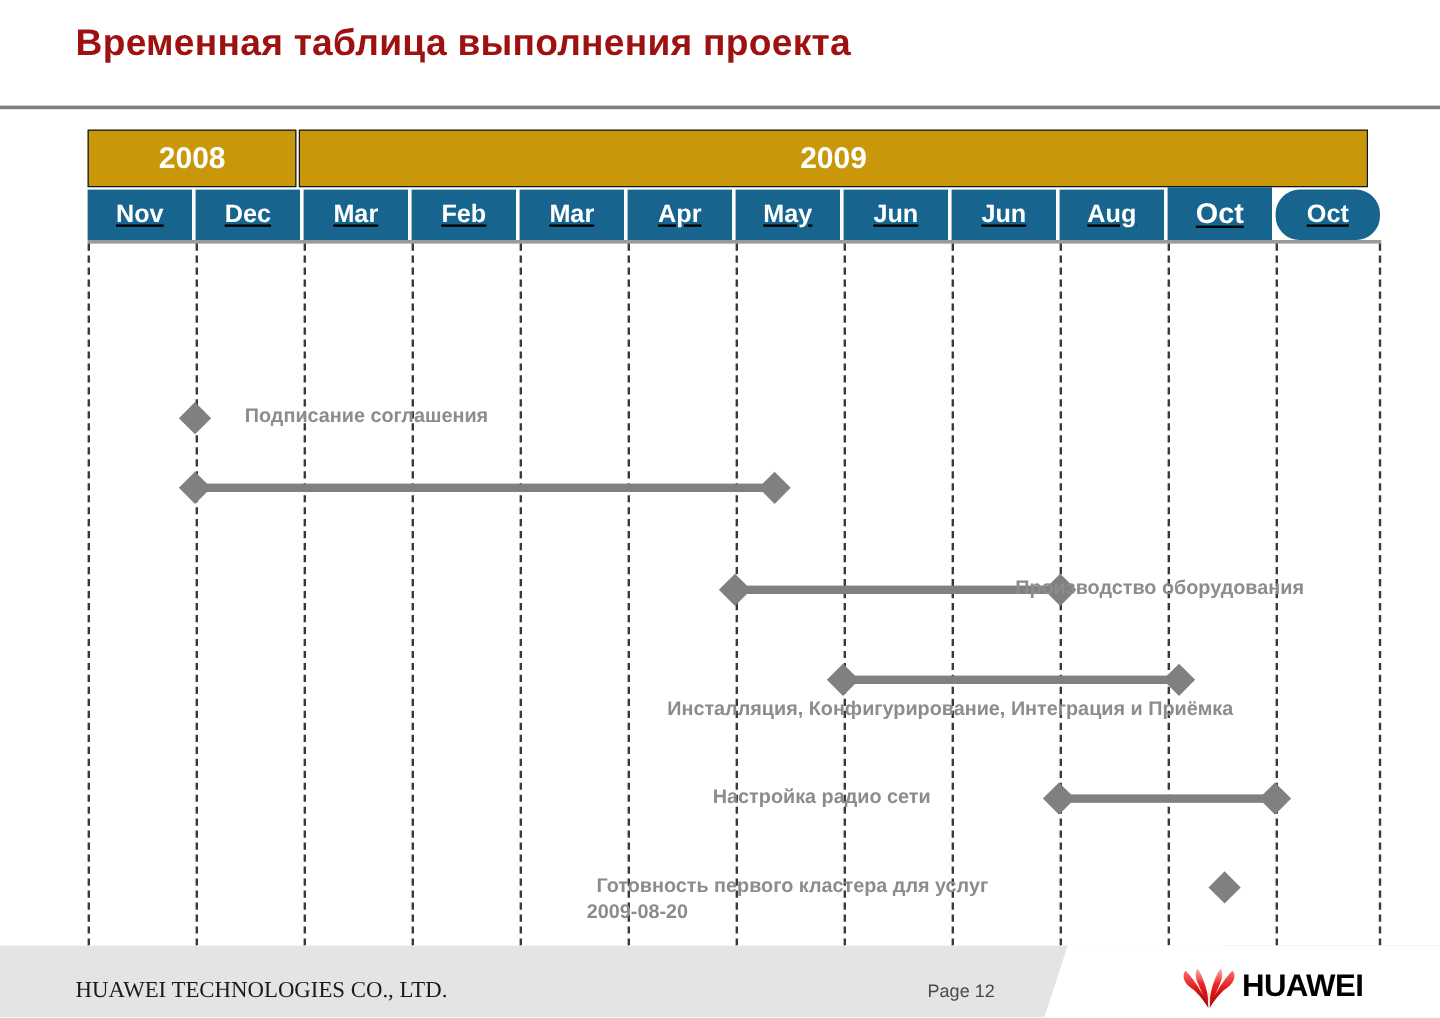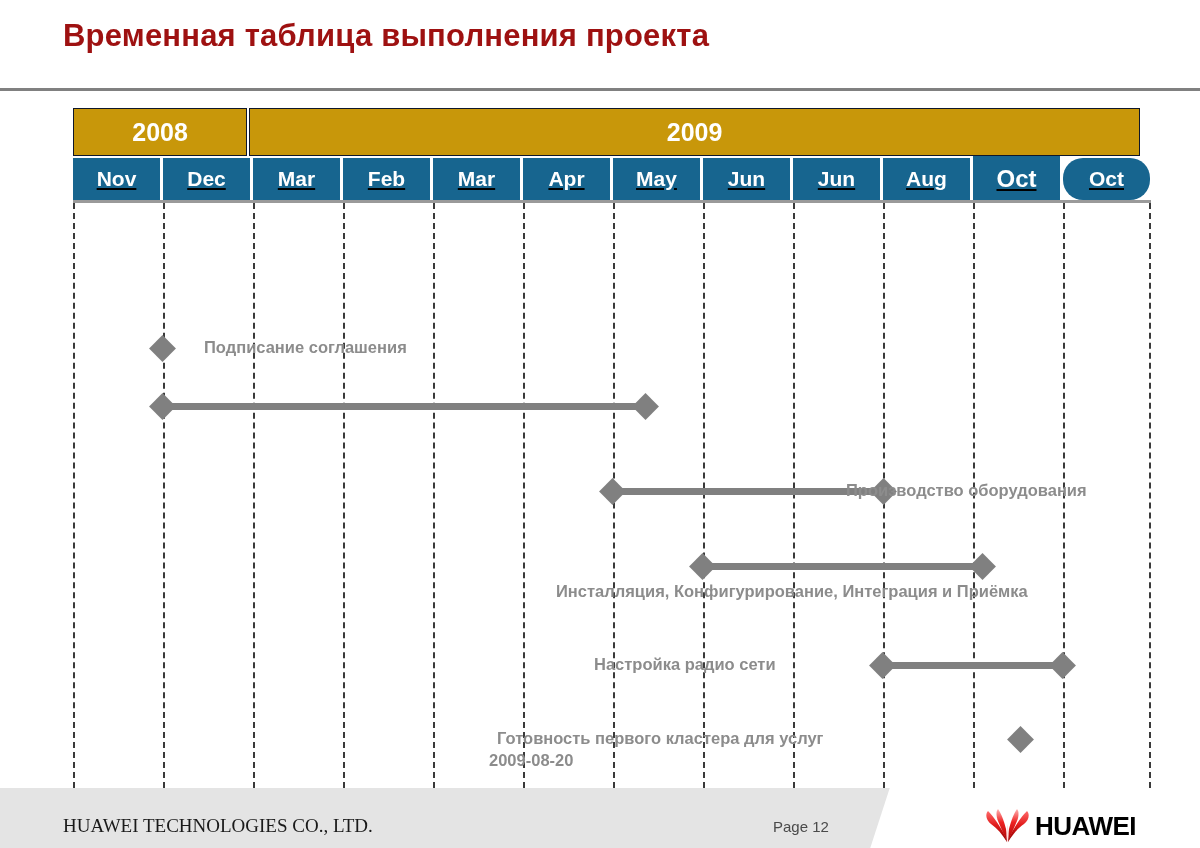--- a/index.html
+++ b/index.html
@@ -186,21 +186,20 @@
     font-size: 15px;
     color: #4a4a4a;
   }
   #huawei-logo {
     position: absolute;
     left: 985px;
     top: 806px;
     width: 165px;
     height: 40px;
     display: flex;
-    align-items: center;
     background: #ffffff;
   }
   #huawei-mark { width: 46px; height: 36px; }
   #huawei-word {
     font-size: 26px;
     font-weight: bold;
     color: #000000;
     letter-spacing: -0.5px;
     margin-left: 4px;
     font-family: "Liberation Sans", sans-serif;

